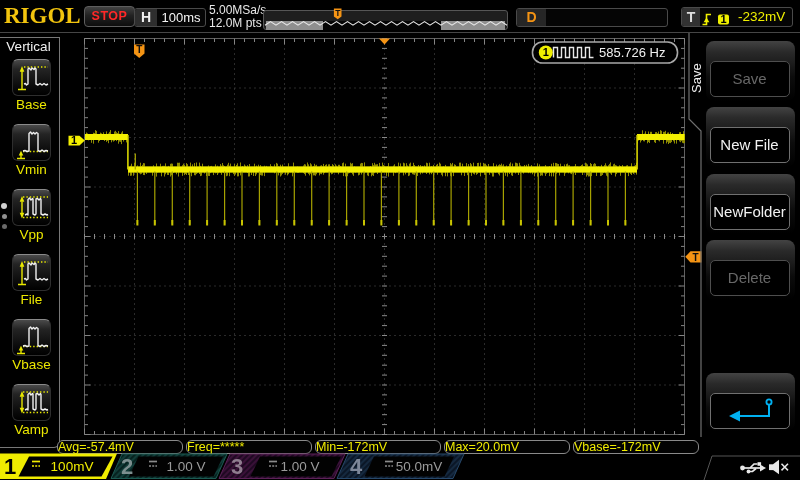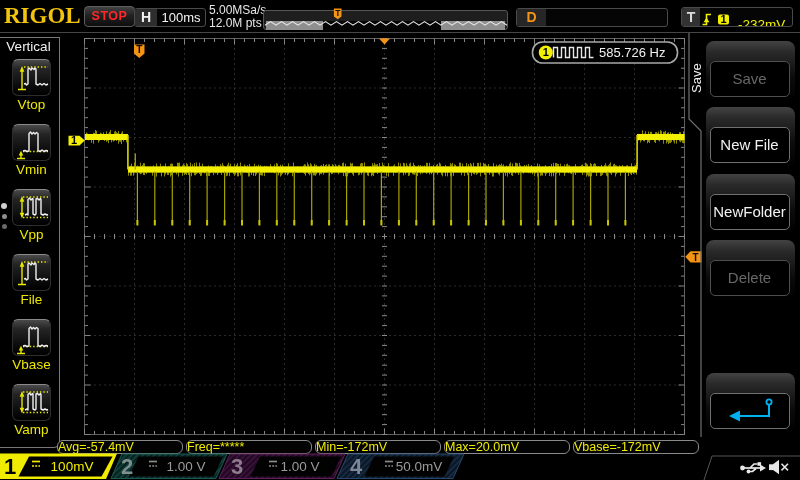--- a/index.html
+++ b/index.html
@@ -12,21 +12,21 @@
 #srate { position:absolute; left:209px; top:3.5px; color:#e8e8e8; font-size:12px; line-height:13px; }
 #pvbar { position:absolute; left:263px; top:10px; width:245px; height:20px; background:#1e1e1e; border:1px solid #565656; border-radius:3px; }
 #pvgrey1 { position:absolute; left:2px; top:9.5px; width:57px; height:9px; background:#8f8f8f; }
 #pvgrey2 { position:absolute; left:177px; top:9.5px; width:64px; height:9px; background:#8f8f8f; }
 #pvmid { position:absolute; left:59px; top:9.5px; width:118px; height:9px; background:#050505; }
 #dbox { left:516px; width:152px; }
 #dbox .lab { position:absolute; left:0; top:0; bottom:0; width:29px; background:#262626; color:#f59414; font-weight:bold; font-size:14px; text-align:center; line-height:17px; }
 #dbox .val { position:absolute; left:29px; right:0; top:0; color:#f8f8f8; font-size:13.5px; text-align:center; line-height:17px; }
 #trbox { left:681px; width:112px; top:7px; height:20px; }
 #trbox .lab { position:absolute; left:0; top:0; bottom:0; width:18px; background:#323232; color:#dcdcdc; font-weight:bold; font-size:14px; text-align:center; line-height:18px; }
-#trbox .val { position:absolute; left:56px; top:8px; color:#f0f000; font-size:13.5px; line-height:18px; }
+#trbox .val { position:absolute; left:56px; top:0; color:#f0f000; font-size:13.5px; line-height:18px; }
 #topline { position:absolute; left:0; top:31.5px; width:800px; height:1px; background:#464646; }
 #lpanel { position:absolute; left:-6px; top:37px; width:66px; height:411px; border:1px solid #787878; border-radius:0 0 6px 0; border-left:none; }
 #ltitle { position:absolute; left:0px; top:39px; width:57px; text-align:center; color:#f2f2f2; font-size:13.5px; }
 .mbtn { position:absolute; left:12px; width:39px; height:37px; border-radius:6px; background:linear-gradient(180deg,#4a4a4a 0%,#242424 26%,#0b0b0b 75%,#000 100%); border:1px solid #2e2e2e; border-top-color:#8a8a8a; }
 .mbtn svg { display:block; margin:-1px 0 0 -1px; }
 .mlab { position:absolute; left:8px; width:47px; text-align:center; color:#ece800; font-size:13.5px; }
 .dot { position:absolute; border-radius:50%; }
 .meas { position:absolute; top:439.5px; width:126px; height:14px; background:#030303; border:1px solid #8a8a8a; border-radius:6px; color:#f0ec00; font-size:12.5px; line-height:12px; }
 .rcell { position:absolute; left:705.5px; width:89px; border-radius:8px; background:linear-gradient(180deg,#434343 0%,#2a2a2a 18%,#0c0c0c 60%,#000 100%); }
 .rbtn { position:absolute; left:709.5px; width:80px; height:36px; background:#000; border:1px solid #707070; border-radius:5px; color:#f2f2f2; font-size:15px; text-align:center; line-height:34px; }
@@ -130,21 +130,21 @@
 <div id="lpanel"></div>
 <div id="ltitle">Vertical</div>
 <div class="mbtn" style="top:59px">
     <svg width="39" height="37" viewBox="0 0 39 37">
       <line x1="12" y1="8" x2="36" y2="8" stroke="#e8e800" stroke-width="1.5" stroke-dasharray="1.4 2"></line>
       <path d="M10,12V30M6,30.5H14" stroke="#e8e800" stroke-width="1.4" fill="none"></path>
       <polygon points="10,7 7.7,12.8 12.3,12.8" fill="#e8e800"></polygon>
       <polyline points="12,25 13.5,24.5 14.5,26 16,25 16,10 17,9 19,11 20,9 22,10.5 23,9 24,10 24,25 26,26 28,24.5 30,26 32,24.5 34,26 36,25" stroke="#f0f0f0" stroke-width="1.4" fill="none" stroke-linejoin="round"></polyline>
     </svg>
   </div>
-<div class="mlab" style="top:97px">Vtop</div>
+<div class="mlab" style="top:97px">Base</div>
 <div class="mbtn" style="top:124px">
     <svg width="39" height="37" viewBox="0 0 39 37">
       <line x1="11" y1="27.5" x2="36" y2="27.5" stroke="#e8e800" stroke-width="1.5" stroke-dasharray="1.4 2"></line>
       <path d="M9,29V34M5,34.5H13" stroke="#e8e800" stroke-width="1.4" fill="none"></path>
       <polygon points="9,26.8 6.7,31.5 11.3,31.5" fill="#e8e800"></polygon>
       <polyline points="11,27 13,26.5 15,27.5 17,27 17,9.5 18.5,8 20,10 21.5,8.5 23,10 24.5,8.5 26,9.5 26,26.5 28,27.5 30,26 32,27.5 34,26.5 36,27" stroke="#f0f0f0" stroke-width="1.4" fill="none" stroke-linejoin="round"></polyline>
     </svg>
   </div>
 <div class="mlab" style="top:162px">Vmin</div>
 <div class="mbtn" style="top:189px">

